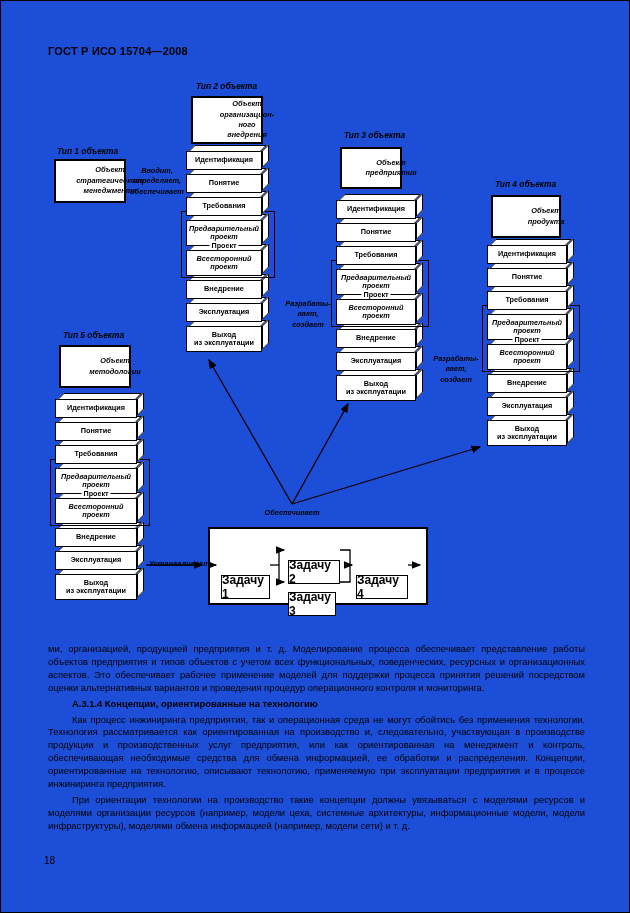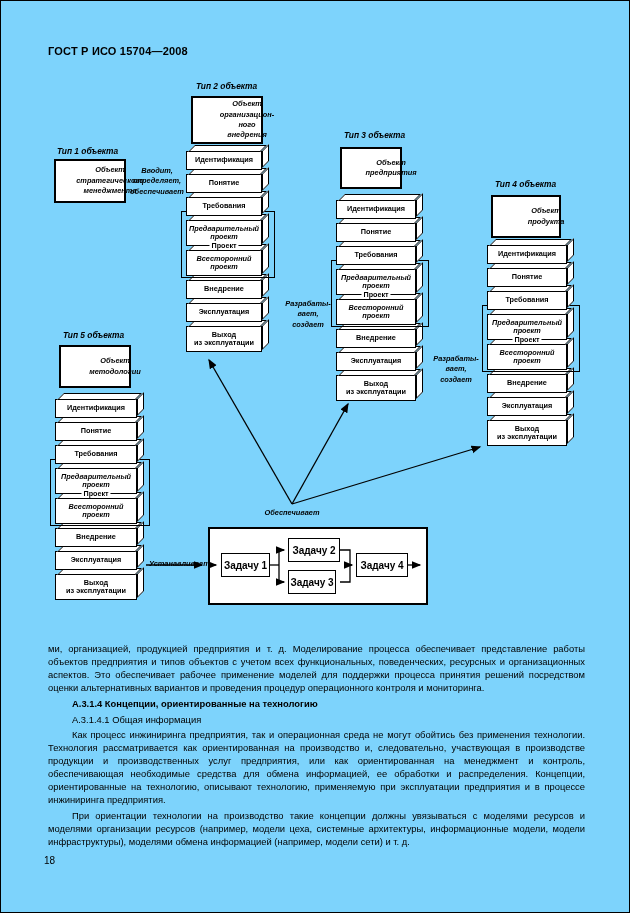--- a/index.html
+++ b/index.html
@@ -1,16 +1,16 @@
 <!DOCTYPE html>
 <html><head>
 <meta charset="utf-8">
 <style>
   html,body{margin:0;padding:0;background:#888;}
-  .page{position:relative;width:630px;height:913px;margin:0 auto;background:#7dd3fc;
+  .page{position:relative;width:630px;height:913px;margin:0 auto;background:#1d4ed8;
         font-family:"Liberation Sans",sans-serif;color:#000;
         box-shadow:inset 0 0 0 1px #000;overflow:hidden;}
   .hdr{position:absolute;left:48px;top:45px;font-size:11px;font-weight:bold;letter-spacing:.2px;}
   .typelabel{position:absolute;font-size:8.4px;font-weight:bold;font-style:italic;white-space:nowrap;}
   .objbox{position:absolute;border:2px solid #000;background:#fff;display:flex;align-items:center;justify-content:center;
           text-align:center;font-size:7.4px;font-weight:bold;font-style:italic;white-space:pre-line;line-height:1.4;box-sizing:border-box;z-index:4;padding-left:40px;}
   .objbox.heavy{border-width:2.6px;}
   .stack{position:absolute;display:flex;flex-direction:column;gap:4px;}
   .stack>:nth-child(1){z-index:7}.stack>:nth-child(2){z-index:6}.stack>:nth-child(3){z-index:5}
   .stack>:nth-child(4){z-index:4}.stack>:nth-child(5){z-index:3}.stack>:nth-child(6){z-index:2}.stack>:nth-child(7){z-index:1}
@@ -23,21 +23,21 @@
   .slab::after{content:'';position:absolute;top:-1px;right:-8px;width:7px;height:100%;background:#fff;
         border:1.5px solid #000;transform:skewY(-45deg);transform-origin:0 0;box-sizing:border-box;z-index:-1;}
   .projgrp{position:relative;display:flex;flex-direction:column;gap:4px;}
   .projgrp>.slab:nth-child(1){z-index:2}.projgrp>.slab:nth-child(2){z-index:1}
   .projgrp::before{content:'';position:absolute;left:-5px;right:-13px;top:-9px;bottom:-2px;border:1.8px solid #000;z-index:3;pointer-events:none;}
   .projlabel{position:absolute;top:22px;left:50%;transform:translateX(-50%);background:#fff;padding:0 2px;
         font-size:7.2px;font-weight:bold;z-index:6;line-height:1.1;white-space:nowrap;}
   .rel{position:absolute;font-size:7.4px;font-weight:bold;font-style:italic;text-align:center;white-space:pre-line;line-height:1.4;z-index:8;}
   .bigbox{position:absolute;left:208px;top:527px;width:220px;height:78px;border:2px solid #000;box-sizing:border-box;background:#fff;}
   .task{position:absolute;border:1.8px solid #000;background:#fff;display:flex;align-items:center;justify-content:center;
-        font-size:10px;font-weight:bold;box-sizing:border-box;}
+        font-size:12px;font-weight:bold;box-sizing:border-box;margin-top:22px;}
   .connectors{position:absolute;left:0;top:0;z-index:2;pointer-events:none;}
   .caption{position:absolute;left:0;top:614px;width:100%;text-align:center;font-size:9.3px;}
   .bodytext{position:absolute;left:45px;top:640px;width:543px;font-size:9.4px;line-height:12.9px;text-align:justify;}
   .bodytext p{margin:3px;}
   .ind{text-indent:24px;}
   .bh{font-weight:bold;}
   .pagenum{position:absolute;left:44px;top:855px;font-size:10px;}
 </style>
 </head>
 <body>
@@ -169,20 +169,19 @@
   <div class="bigbox"></div>
   <div class="task" style="left:221px;top:553px;width:49px;height:24px">Задачу 1</div>
   <div class="task" style="left:288px;top:538px;width:52px;height:24px">Задачу 2</div>
   <div class="task" style="left:288px;top:570px;width:48px;height:24px">Задачу 3</div>
   <div class="task" style="left:356px;top:553px;width:52px;height:24px">Задачу 4</div>
 
 
   <div class="bodytext">
     <p>ми, организацией, продукцией предприятия и т. д. Моделирование процесса обеспечивает представление работы объектов предприятия и типов объектов с учетом всех функциональных, поведенческих, ресурсных и организационных аспектов. Это обеспечивает рабочее применение моделей для поддержки процесса принятия решений посредством оценки альтернативных вариантов и проведения процедур операционного контроля и мониторинга.</p>
     <p class="ind bh">А.3.1.4 Концепции, ориентированные на технологию</p>
-    <p class="ind">А.3.1.4.1 Общая информация</p>
     <p class="ind">Как процесс инжиниринга предприятия, так и операционная среда не могут обойтись без применения технологии. Технология рассматривается как ориентированная на производство и, следовательно, участвующая в производстве продукции и производственных услуг предприятия, или как ориентированная на менеджмент и контроль, обеспечивающая необходимые средства для обмена информацией, ее обработки и распределения. Концепции, ориентированные на технологию, описывают технологию, применяемую при эксплуатации предприятия и в процессе инжиниринга предприятия.</p>
     <p class="ind">При ориентации технологии на производство такие концепции должны увязываться с моделями ресурсов и моделями организации ресурсов (например, модели цеха, системные архитектуры, информационные модели, модели инфраструктуры), моделями обмена информацией (например, модели сети) и т. д.</p>
   </div>
 
   <div class="pagenum">18</div>
 
 </div>
 
 </body></html>

